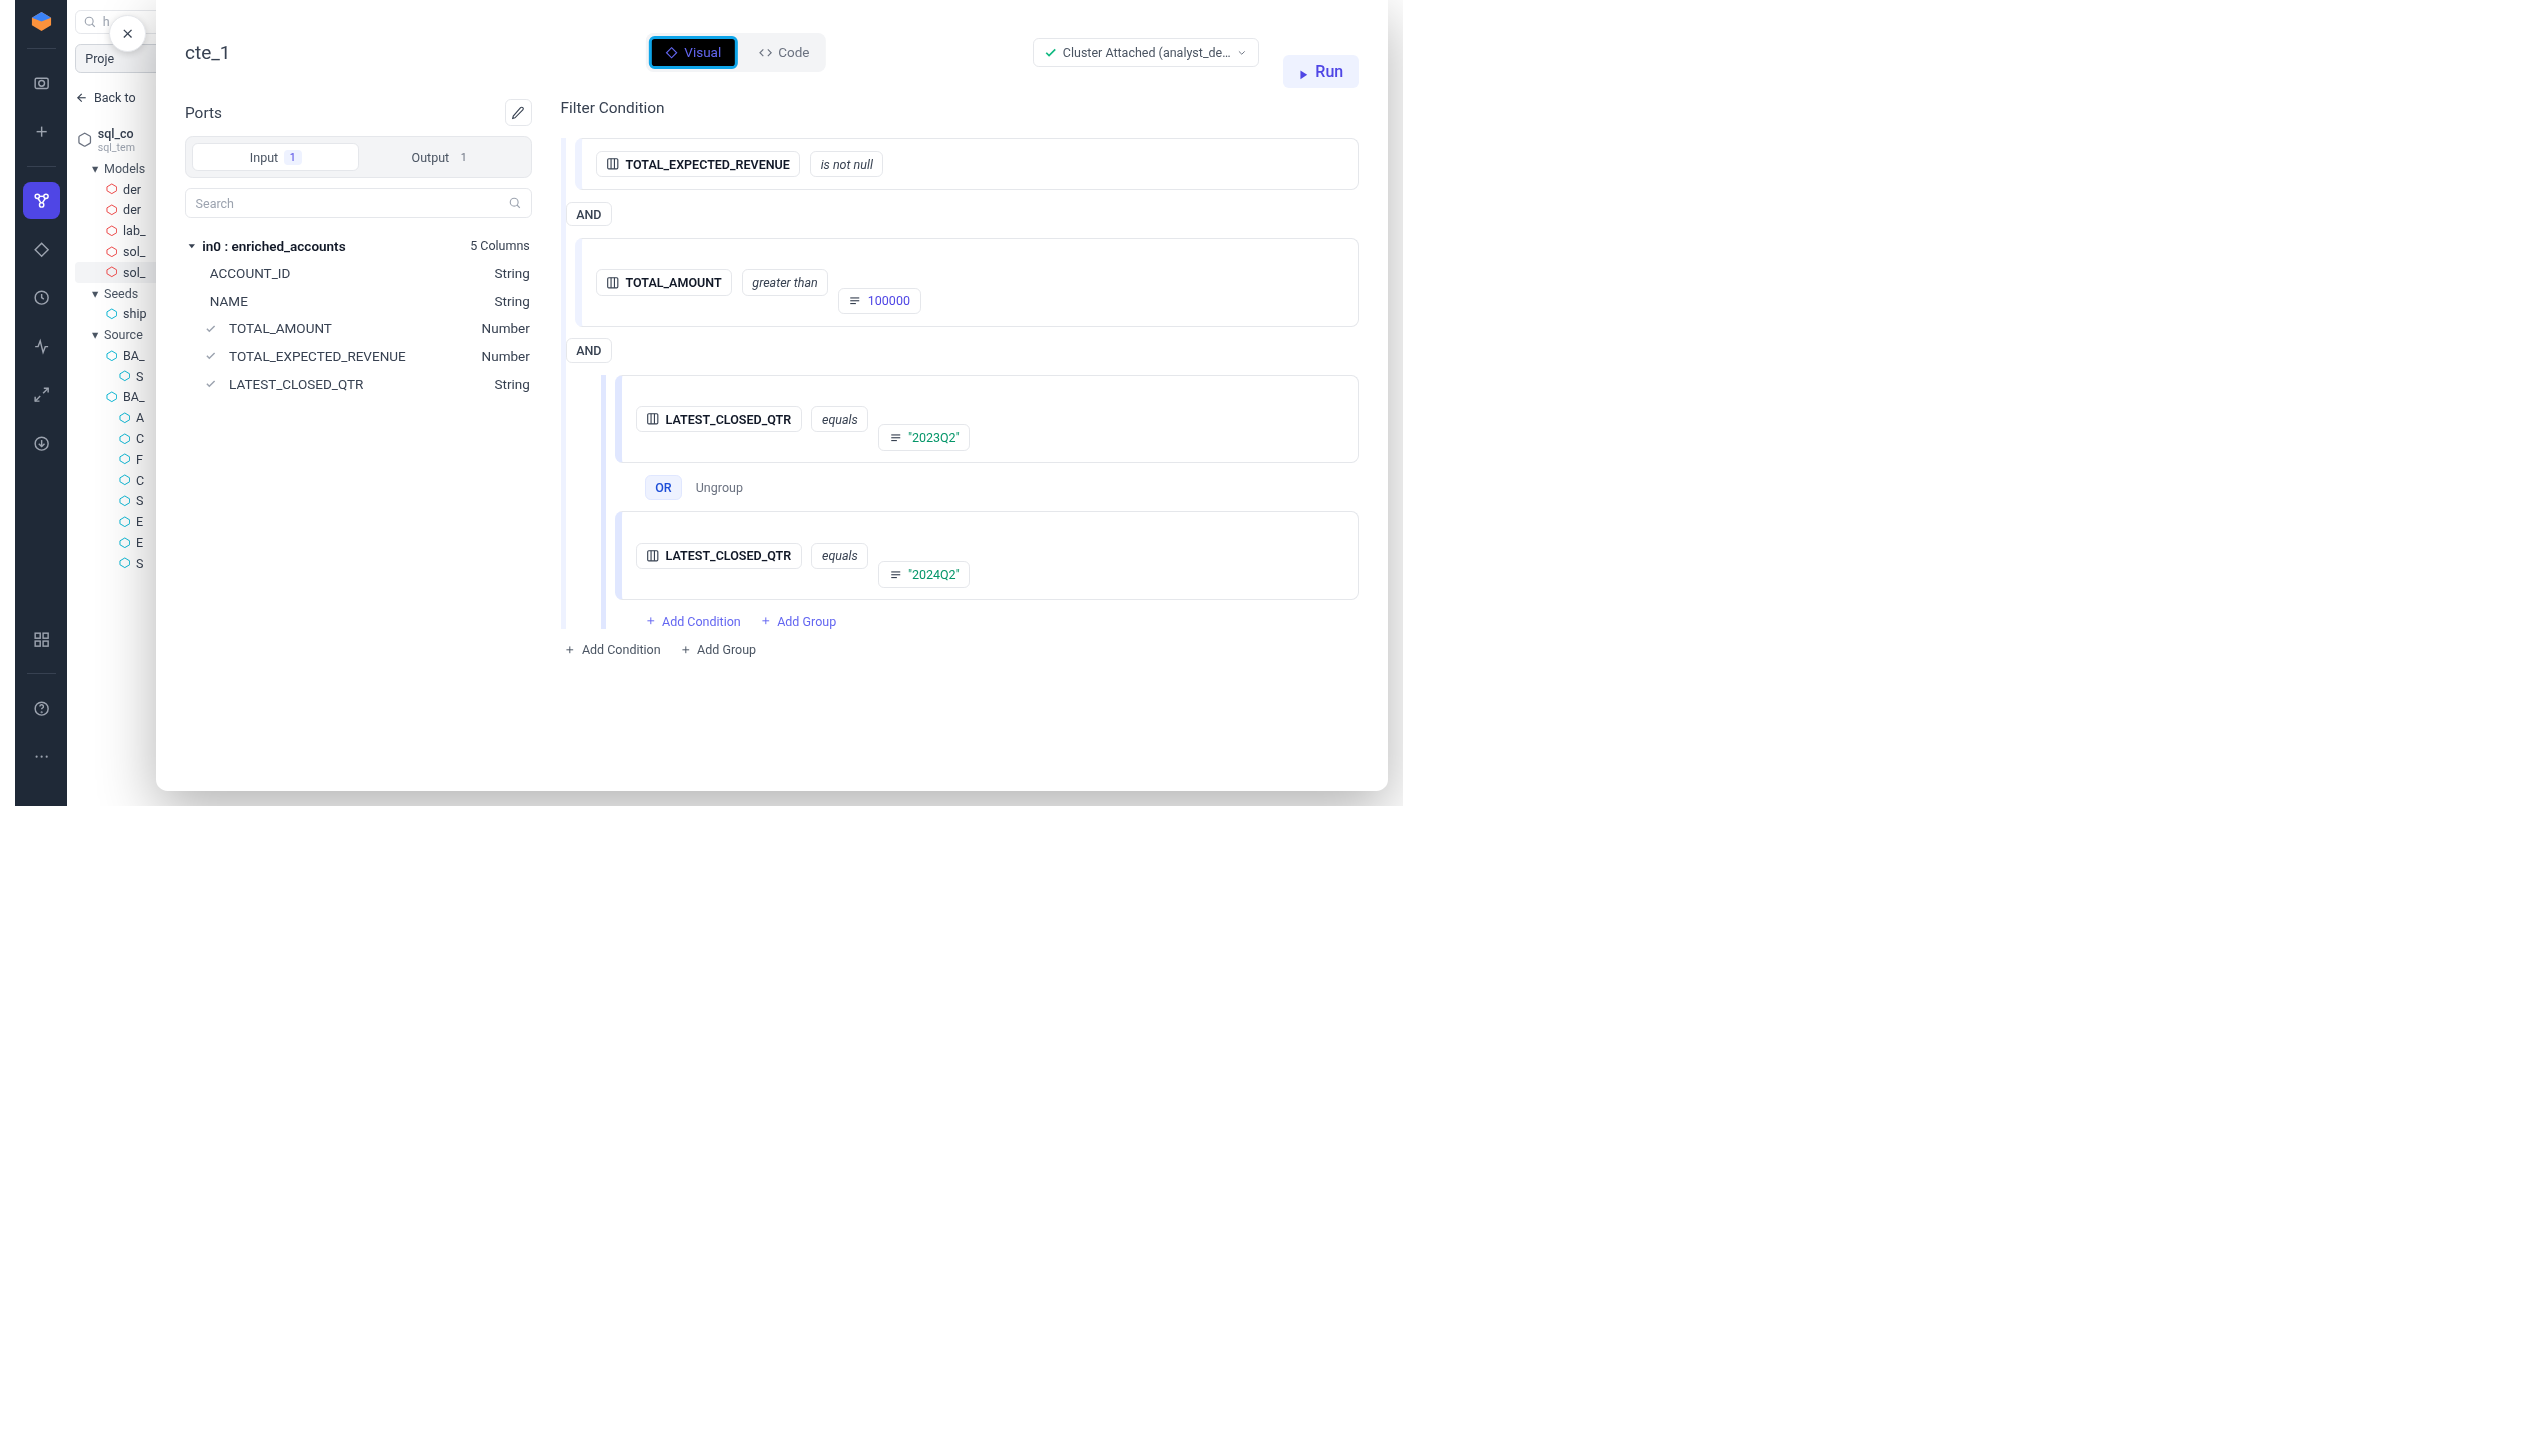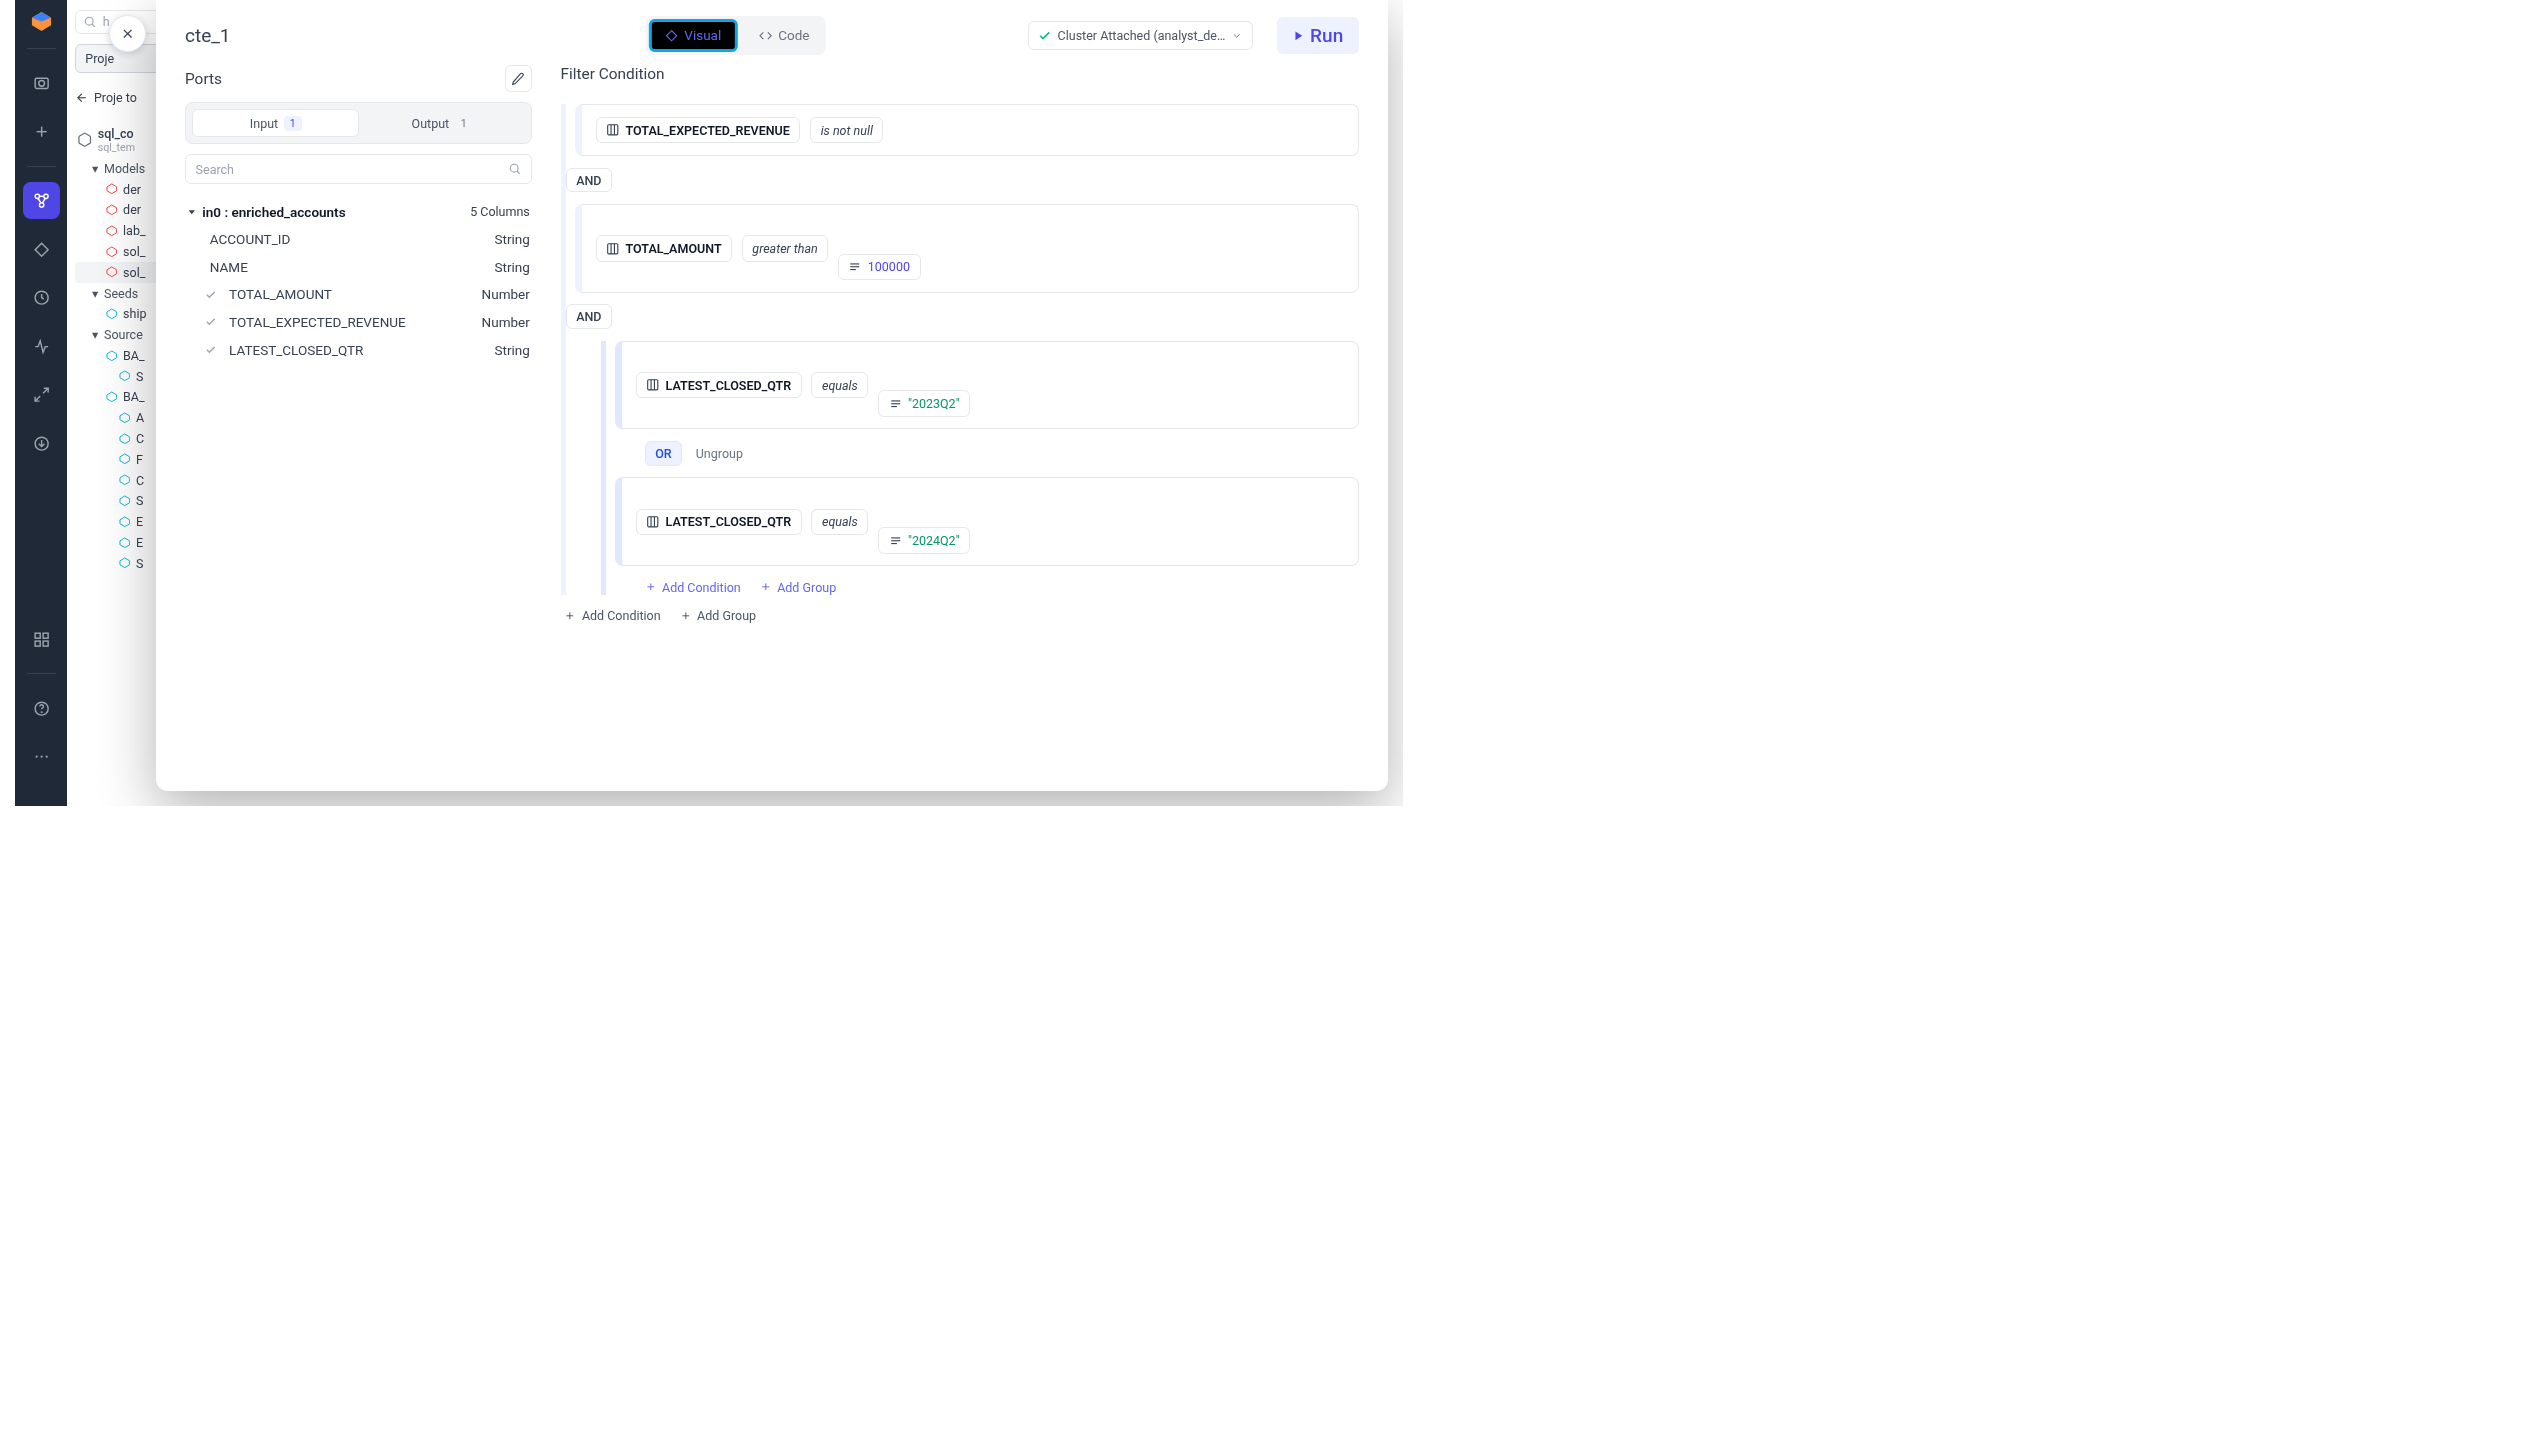--- a/index.html
+++ b/index.html
@@ -28,21 +28,21 @@
 .modal { position: absolute; left: 156px; top: 0; right: 15.4px; bottom: 15.4px; background: #fff; border-radius: 0 0 11.6px 11.6px; box-shadow: 0 19px 58px rgba(0,0,0,0.3); display: flex; flex-direction: column; }
 .close-btn { position: absolute; left: -47px; top: 15.4px; width: 37px; height: 37px; border-radius: 50%; background: #fff; border: 1px solid #e5e7eb; box-shadow: 0 1.9px 7.7px rgba(0,0,0,0.15); display: flex; align-items: center; justify-content: center; cursor: pointer; }
 
 .modal-header { display: flex; align-items: center; padding: 17.3px 29px 7.7px 29px; gap: 19px; }
 .modal-title { font-size: 19px; font-weight: 400; color: #374151; }
 .tab-group { margin-left: auto; margin-right: auto; position: absolute; left: 50%; transform: translateX(-70%); display: flex; gap: 7.7px; background: #f3f4f6; padding: 2.9px; border-radius: 7.7px; }
 .tab { padding: 5.8px 13.5px; border-radius: 5.8px; font-size: 13.5px; cursor: pointer; display: flex; align-items: center; gap: 5.8px; color: #6b7280; }
 .tab.active { background: #000000; border: 3px solid #0ea5e9; color: #6366f1; }
 .header-right { display: flex; gap: 24px; align-items: center; margin-left: auto;}
 .cluster-pill { border: 1px solid #e5e7eb; border-radius: 5.8px; padding: 5.8px 9.6px; font-size: 12.5px; display: flex; align-items: center; gap: 5.8px; color: #4b5563; }
-.run-btn { background: #eef2ff; color: #4f46e5; border-radius: 5.8px; padding: 6.7px 15.4px; font-size: 19px; font-weight: 500; display: flex; align-items: center; gap: 5.8px; cursor: pointer; }
+.run-btn { background: #eef2ff; color: #4f46e5; border-radius: 5.8px; padding: 6.7px 15.4px; font-size: 16px; font-weight: 500; display: flex; align-items: flex-end; gap: 5.8px; cursor: pointer; margin-top: 38px; }
 
 .modal-body { flex: 1; display: flex; overflow: hidden; }
 
 
 .ports-panel { width: 393px; padding: 3.9px 17.3px 11.6px 29px; border-right: 0; }
 .ports-header { display: flex; align-items: center; justify-content: space-between; margin-bottom: 9.6px; }
 .ports-title { font-size: 15.4px; color: #374151; }
 .edit-btn { width: 27px; height: 27px; border: 1px solid #e5e7eb; border-radius: 5.8px; display: flex; align-items: center; justify-content: center; cursor: pointer; }
 .io-toggle { display: flex; background: #f3f4f6; border-radius: 7.7px; padding: 6px; border: 1px solid #e5e7eb; margin-bottom: 9.6px; }
 .io-tab { flex: 1; text-align: center; padding: 5.8px; border-radius: 5.8px; font-size: 12.5px; cursor: pointer; display: flex; gap: 5.8px; align-items: center; justify-content: center; color: #4b5563; }
@@ -186,21 +186,21 @@
         <line x1="21" y1="21" x2="16" y2="16"></line>
       </svg>
     <span>h</span>
   </div>
   <div class="proj-btn">Proje</div>
   <div class="back">
     <svg width="13.5" height="13.5" viewBox="0 0 24 24" fill="none" stroke="currentColor" stroke-width="2">
         <line x1="19" y1="12" x2="5" y2="12"></line>
         <polyline points="12,19 5,12 12,5"></polyline>
       </svg>
-    <span>Proje to</span>
+    <span>Back to</span>
   </div>
   <div class="tree">
     <div class="tree-row">
       <svg width="15.4" height="15.4" viewBox="0 0 24 24" fill="none" stroke="#6b7280" stroke-width="2">
           <path d="M21,16V8a2,2 0 0,0 -1,-1.73l-7,-4a2,2 0 0,0 -2,0l-7,4A2,2 0 0,0 3,8v8a2,2 0 0,0 1,1.73l7,4a2,2 0 0,0 2,0l7,-4A2,2 0 0,0 21,16z"></path>
         </svg>
       <div>
         <div style="font-weight:500">sql_co</div>
         <div style="font-size:10.6px;color:#9ca3af">sql_tem</div>
       </div>

